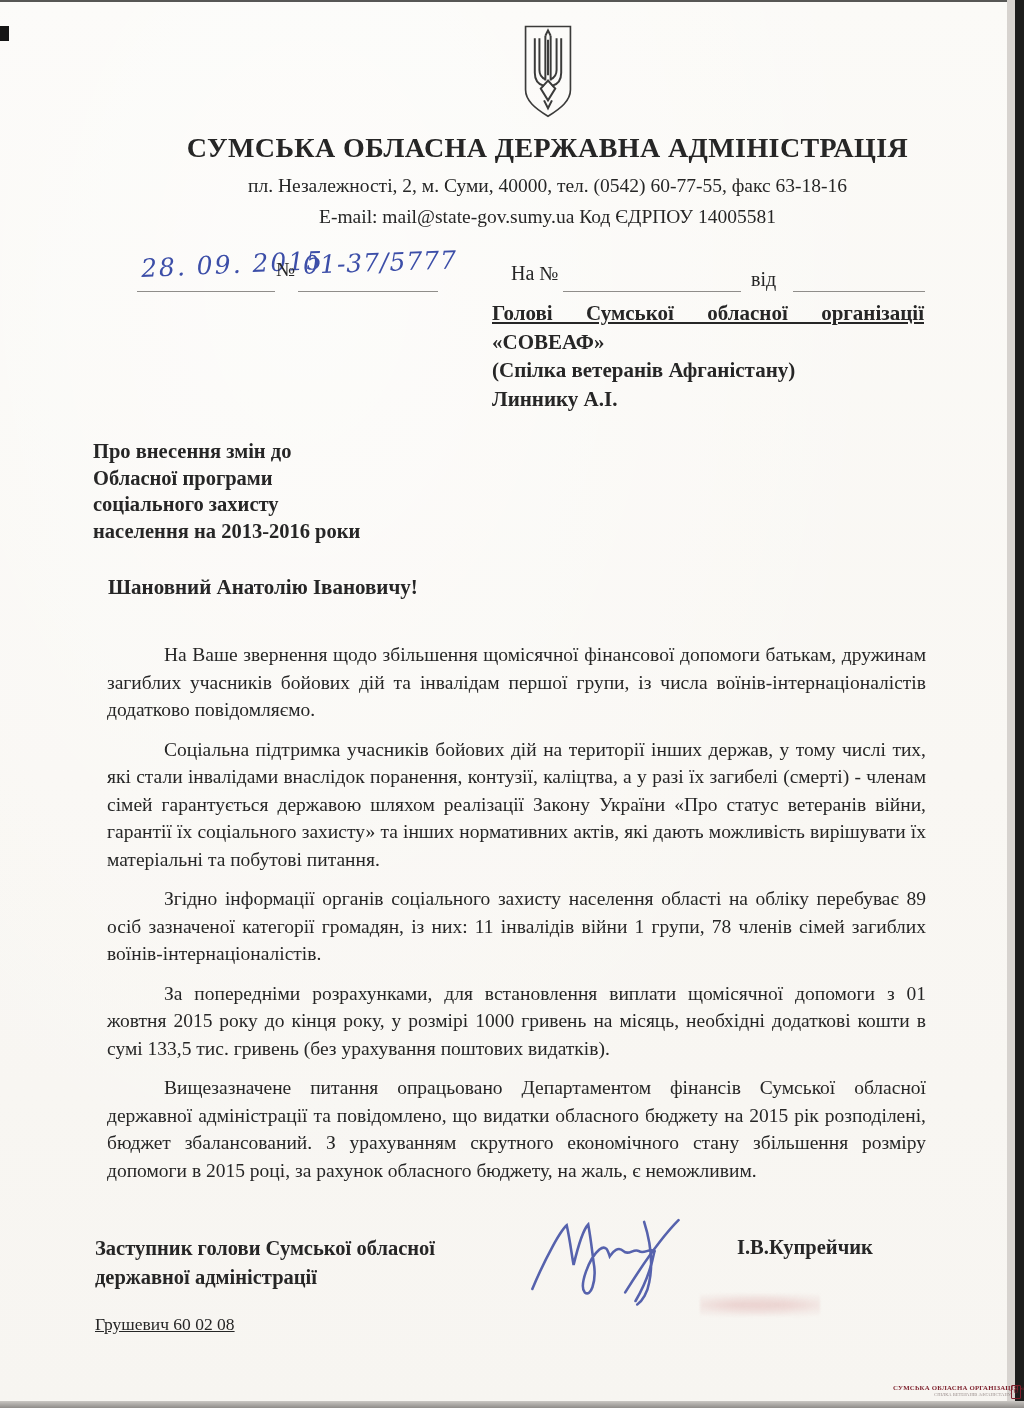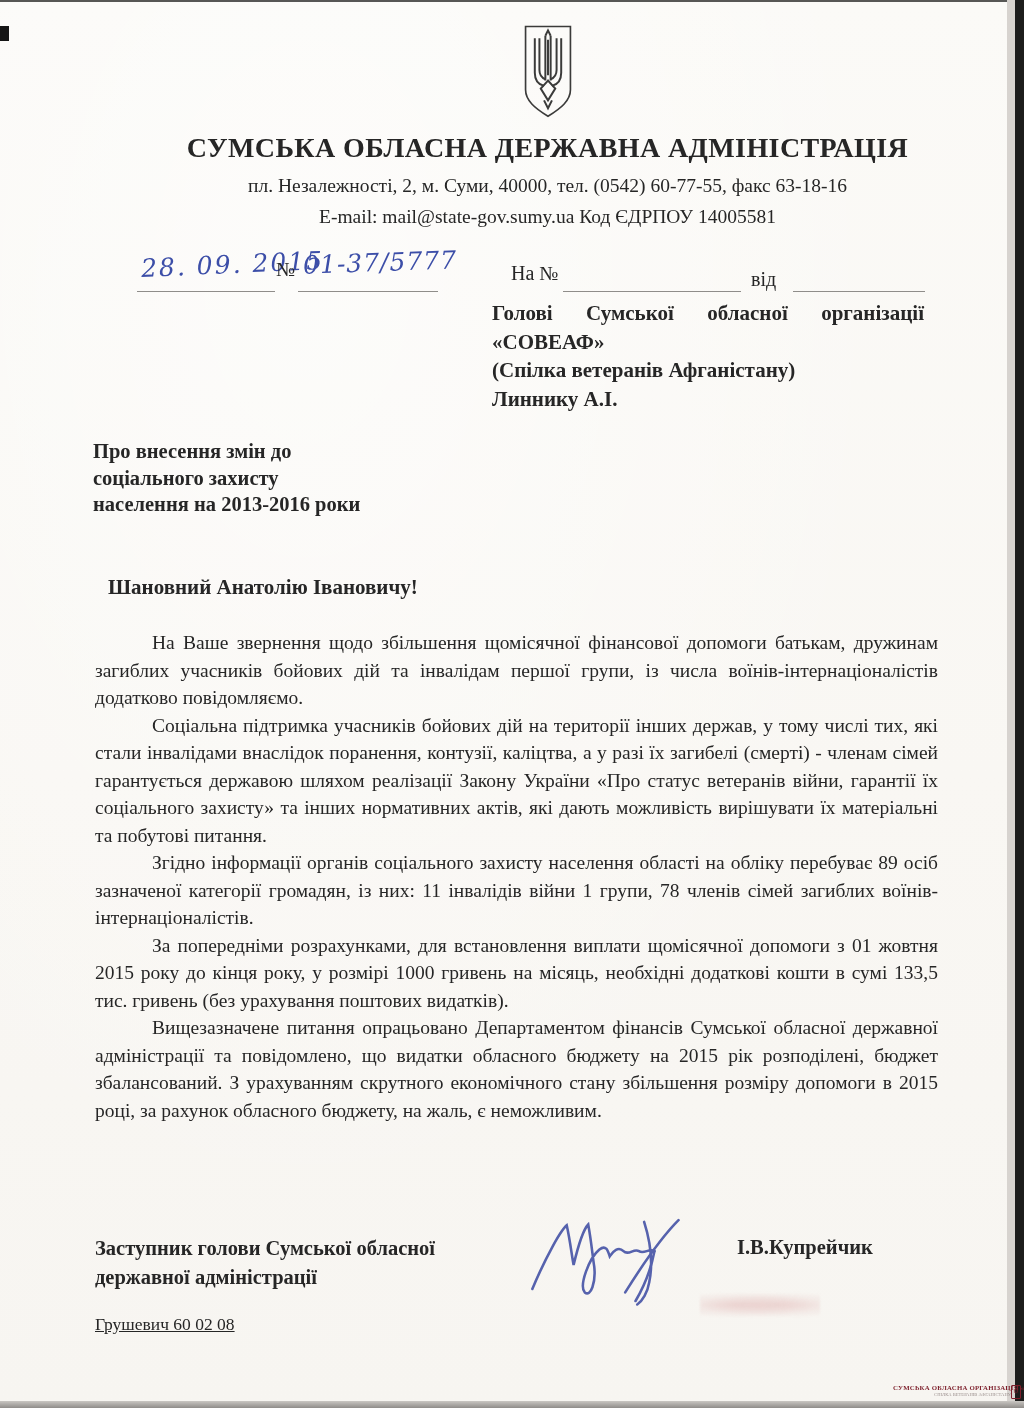--- a/index.html
+++ b/index.html
@@ -35,27 +35,27 @@
   .num-hw{position:absolute;left:303px;top:248px;font-size:25px;transform:rotate(-2deg);letter-spacing:1px;}
   .u{position:absolute;height:1px;background:#8f8d8a;}
   .u.u-date{left:137px;top:291px;width:138px;}
   .u.u-num{left:298px;top:291px;width:140px;}
   .u.u-in{left:563px;top:291px;width:178px;}
   .u.u-from{left:793px;top:291px;width:132px;}
   .lbl-in{position:absolute;left:511px;top:262px;font-size:20px;}
   .lbl-from{position:absolute;left:751px;top:268px;font-size:20px;}
   
   .addressee{position:absolute;left:492px;top:299px;width:432px;font-weight:bold;font-size:21px;line-height:28.5px;}
-  .addressee .j{text-align:justify;text-align-last:justify;}
+  .addressee .j{text-align:justify;text-align-last:justify;text-decoration:underline;}
   
   .subject{position:absolute;left:93px;top:438px;width:340px;font-weight:bold;font-size:20.5px;line-height:26.5px;}
   
   .salutation{position:absolute;left:108px;top:575px;width:843px;text-align:left;font-weight:bold;font-size:21px;}
   .body-text{position:absolute;left:95px;top:629px;width:843px;font-size:19.5px;line-height:27.5px;text-align:justify;}
-  .body-text p{margin:0;text-indent:57px;}
+  .body-text p{margin:12px;text-indent:57px;}
   
   .signoff-pos{position:absolute;left:95px;top:1234px;width:420px;font-weight:bold;font-size:20.5px;line-height:29px;}
   .signoff-name{position:absolute;left:737px;top:1236px;font-weight:bold;font-size:20.5px;}
   .sig-svg{position:absolute;left:522px;top:1196px;width:172px;height:112px;}
   .executor{position:absolute;left:95px;top:1314px;font-size:17.5px;text-decoration:underline;}
   
   .corner-stamp{position:absolute;left:893px;top:1384px;width:118px;text-align:right;color:#7d1f2b;line-height:1.25;}
   .corner-stamp .l1{font-size:6.8px;font-weight:bold;letter-spacing:.2px;white-space:nowrap;}
   .corner-stamp .l2{font-size:4.6px;color:#9a8f8d;white-space:nowrap;}
   .stamp-logo{position:absolute;right:-10px;top:1px;width:8px;height:12px;border:.5px solid #7d1f2b;border-radius:1px;
@@ -104,20 +104,21 @@
 
   <div class="addressee">
     <div class="j">Голові Сумської обласної організації</div>
     <div>«СОВЕАФ»</div>
     <div>(Спілка ветеранів Афганістану)</div>
     <div>Линнику А.І.</div>
   </div>
 
   <div class="subject">
     <div>Про внесення змін до</div>
+    <div>Обласної програми</div>
     <div>соціального захисту</div>
     <div>населення на 2013-2016 роки</div>
   </div>
 
   <div class="salutation">Шановний Анатолію Івановичу!</div>
   <div class="body-text">
     <p>На Ваше звернення щодо збільшення щомісячної фінансової допомоги батькам, дружинам загиблих учасників бойових дій та інвалідам першої групи, із числа воїнів-інтернаціоналістів додатково повідомляємо.</p>
     <p>Соціальна підтримка учасників бойових дій на території інших держав, у тому числі тих, які стали інвалідами внаслідок поранення, контузії, каліцтва, а у разі їх загибелі (смерті) - членам сімей гарантується державою шляхом реалізації Закону України «Про статус ветеранів війни, гарантії їх соціального захисту» та інших нормативних актів, які дають можливість вирішувати їх матеріальні та побутові питання.</p>
     <p>Згідно інформації органів соціального захисту населення області на обліку перебуває 89 осіб зазначеної категорії громадян, із них: 11 інвалідів війни 1 групи, 78 членів сімей загиблих воїнів-інтернаціоналістів.</p>
     <p>За попередніми розрахунками, для встановлення виплати щомісячної допомоги з 01 жовтня 2015 року до кінця року, у розмірі 1000 гривень на місяць, необхідні додаткові кошти в сумі 133,5 тис. гривень (без урахування поштових видатків).</p>

